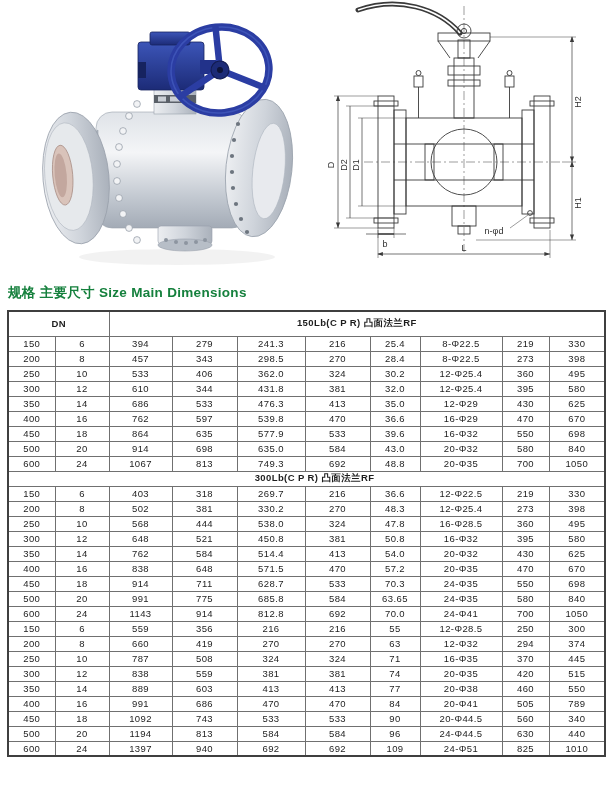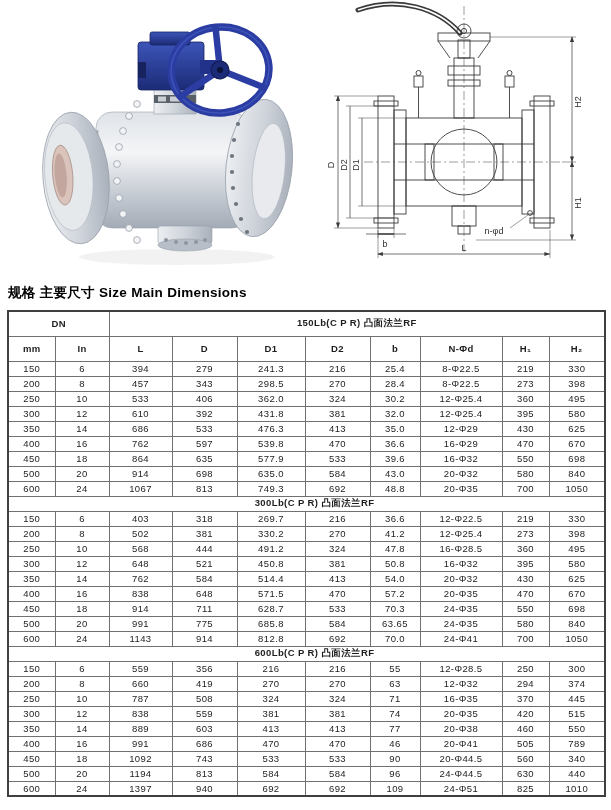--- a/index.html
+++ b/index.html
@@ -227,53 +227,41 @@
           <text x="259" y="102" transform="rotate(-90 259 102)" text-anchor="middle">H2</text>
           <text x="259" y="203" transform="rotate(-90 259 203)" text-anchor="middle">H1</text>
           <text x="63" y="247" text-anchor="middle">b</text>
           <text x="142" y="251" text-anchor="middle">L</text>
           <text x="172" y="234" text-anchor="middle">n-φd</text>
         </g>
       </svg>
     </div>
   </div>
 
-  <h2 class="page-title" style="color: #000000;">规格 主要尺寸 Size Main Dimensions</h2>
+  <h2 class="page-title" style="color: #15803d;">规格 主要尺寸 Size Main Dimensions</h2>
 
   <div class="tbl-wrap">
     <table class="dims">
       <colgroup>
         <col style="width:47px">
           <col style="width:54px">
           <col style="width:63px">
           <col style="width:65px">
         <col style="width:68px">
           <col style="width:65px">
           <col style="width:50px">
           <col style="width:82px">
         <col style="width:47px">
           <col style="width:56px">
       </colgroup>
       <thead>
           <tr>
             <th colspan="2">DN</th>
             <th colspan="8">150Lb(C P R)  凸面法兰RF</th>
           </tr>
-          <tr>
-            <th>mm</th>
-            <th>In</th>
-            <th>L</th>
-            <th>D</th>
-            <th>D1</th>
-            <th>D2</th>
-            <th>b</th>
-            <th>N-Φd</th>
-            <th>H₁</th>
-            <th>H₂</th>
-          </tr>
         </thead>
       <tbody>
           <tr>
             <td>150</td>
             <td>6</td>
             <td>394</td>
             <td>279</td>
             <td>241.3</td>
             <td>216</td>
             <td>25.4</td>
@@ -302,21 +290,21 @@
             <td>324</td>
             <td>30.2</td>
             <td>12-Φ25.4</td>
             <td>360</td>
             <td>495</td>
           </tr>
           <tr>
             <td>300</td>
             <td>12</td>
             <td>610</td>
-            <td>392</td>
+            <td>344</td>
             <td>431.8</td>
             <td>381</td>
             <td>32.0</td>
             <td>12-Φ25.4</td>
             <td>395</td>
             <td>580</td>
           </tr>
           <tr>
             <td>350</td>
             <td>14</td>
@@ -392,31 +380,31 @@
             <td>219</td>
             <td>330</td>
           </tr>
           <tr>
             <td>200</td>
             <td>8</td>
             <td>502</td>
             <td>381</td>
             <td>330.2</td>
             <td>270</td>
-            <td>41.2</td>
+            <td>48.3</td>
             <td>12-Φ25.4</td>
             <td>273</td>
             <td>398</td>
           </tr>
           <tr>
             <td>250</td>
             <td>10</td>
             <td>568</td>
             <td>444</td>
-            <td>491.2</td>
+            <td>538.0</td>
             <td>324</td>
             <td>47.8</td>
             <td>16-Φ28.5</td>
             <td>360</td>
             <td>495</td>
           </tr>
           <tr>
             <td>300</td>
             <td>12</td>
             <td>648</td>
@@ -482,23 +470,20 @@
             <td>1143</td>
             <td>914</td>
             <td>812.8</td>
             <td>692</td>
             <td>70.0</td>
             <td>24-Φ41</td>
             <td>700</td>
             <td>1050</td>
           </tr>
           <tr>
-            <td colspan="10" class="section">600Lb(C P R)  凸面法兰RF</td>
-          </tr>
-          <tr>
             <td>150</td>
             <td>6</td>
             <td>559</td>
             <td>356</td>
             <td>216</td>
             <td>216</td>
             <td>55</td>
             <td>12-Φ28.5</td>
             <td>250</td>
             <td>300</td>
@@ -551,21 +536,21 @@
             <td>460</td>
             <td>550</td>
           </tr>
           <tr>
             <td>400</td>
             <td>16</td>
             <td>991</td>
             <td>686</td>
             <td>470</td>
             <td>470</td>
-            <td>46</td>
+            <td>84</td>
             <td>20-Φ41</td>
             <td>505</td>
             <td>789</td>
           </tr>
           <tr>
             <td>450</td>
             <td>18</td>
             <td>1092</td>
             <td>743</td>
             <td>533</td>

